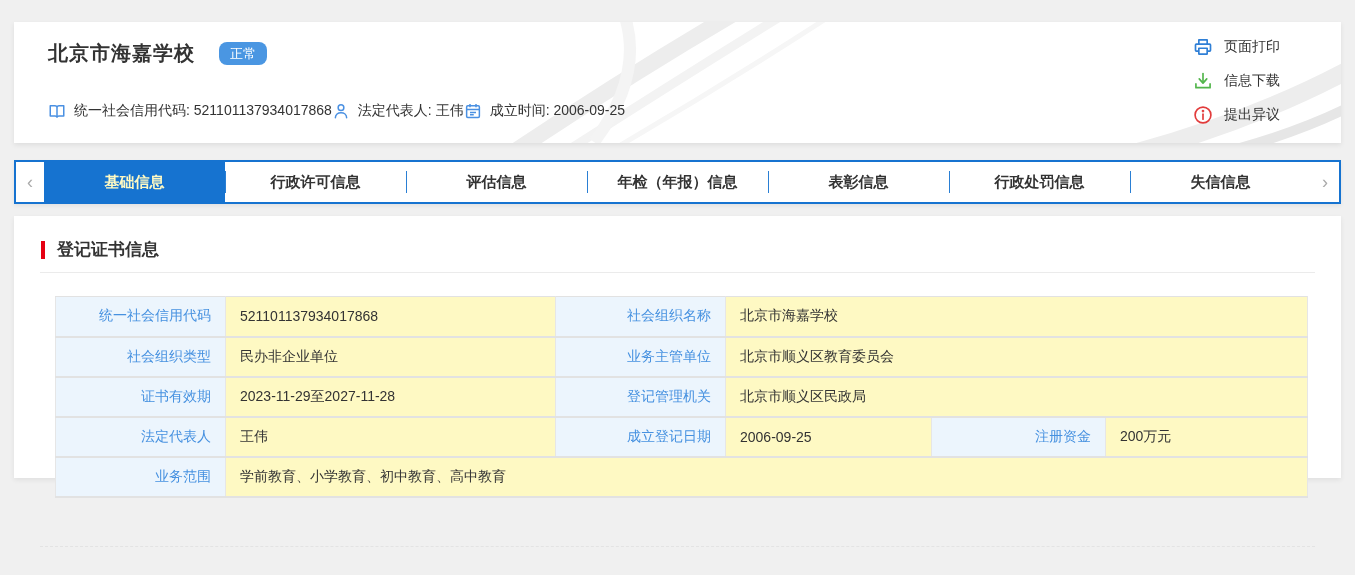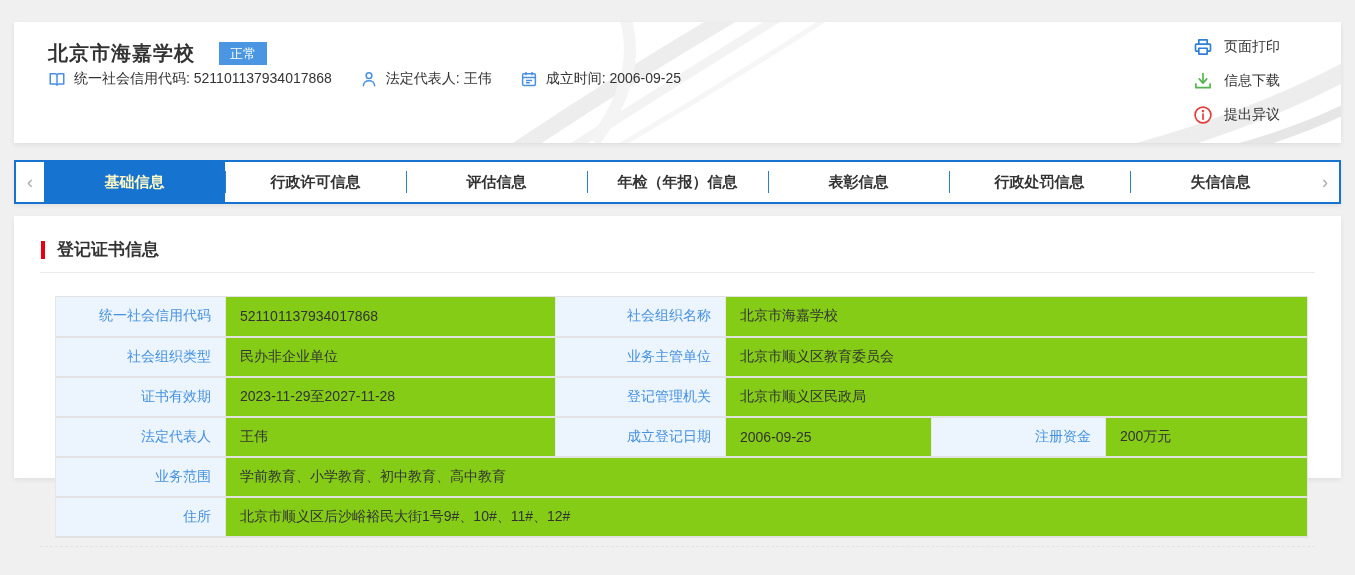--- a/index.html
+++ b/index.html
@@ -15,23 +15,23 @@
   .header-card {
     position:absolute; left:14px; top:22px; width:1327px; height:121px;
     background:#fff; box-shadow:0 2px 5px rgba(0,0,0,.08);
     overflow:hidden;
   }
   .swoosh { position:absolute; left:0; top:0; pointer-events:none; }
   .title-row { position:absolute; left:34px; top:18px; display:flex; align-items:center; }
   .org-title { font-size:20px; font-weight:bold; color:#333; letter-spacing:1px; }
   .status-badge {
     margin-left:24px; background:#4a96e2; color:#fff; font-size:13px;
-    padding:3px 11px; border-radius:0; line-height:17px;
-  }
-  .info-row { position:absolute; left:34px; top:48px; display:flex; align-items:center; gap:28px; }
+    padding:3px 11px; border-radius:8px; line-height:17px;
+  }
+  .info-row { position:absolute; left:34px; top:80px; display:flex; align-items:center; }
   .info-item { display:flex; align-items:center; font-size:14px; color:#333; }
   .info-item .ico { margin-right:8px; display:inline-flex; }
   .actions { position:absolute; left:1179px; top:14px;text-align:right; }
   .action-item { display:flex; align-items:center; height:22px; margin-bottom:12px; cursor:pointer; font-size:14px; color:#333; }
   .action-item .ico { margin-right:11px; display:inline-flex; }
   
   .tab-bar {
     position:absolute; left:14px; top:160px; width:1327px; height:44px;
     background:#fff; border:2px solid #1673d0; display:flex; align-items:stretch;
     box-shadow:0 2px 4px rgba(0,0,0,.06);
@@ -58,21 +58,21 @@
   .red-bar { width:4px; height:18px; background:#e60012; margin-right:12px; }
   .section-title { font-size:17px; font-weight:bold; color:#333; }
   .section-divider { position:absolute; left:26px; right:26px; top:56px; border-top:1px solid #ebebeb; }
   .reg-table {
     position:absolute; left:41px; top:80px; width:1252px;
     border-collapse:collapse; font-size:14px; table-layout:fixed;
   }
   .reg-table td { height:40px; border:1px solid #e6e6e6; border-bottom:2px solid #e2e2e2; padding:0 14px; }
   .reg-table tr:first-child td { border-top:1px solid #e2e2e2; }
   td.lbl { background:#ecf5fd; color:#4691e0; text-align:right; }
-  td.val { background:#84cc16; color:#333; text-align:left; }
+  td.val { background:#fef9c3; color:#333; text-align:left; }
   .dashed-divider { position:absolute; left:26px; right:26px; top:330px; border-top:1px dashed #e3e3e3; }
   svg { display:block; }
 </style>
 </head>
 <body>
 
 <div class="header-card">
   <svg class="swoosh" width="1327" height="121" viewBox="0 0 1327 121">
     <path d="M470,150 Q610,55 740,-20" stroke="#ededed" stroke-width="16" fill="none"></path>
     <path d="M520,150 Q660,60 790,-20" stroke="#f3f3f3" stroke-width="9" fill="none"></path>
@@ -207,21 +207,17 @@
       <td class="val">王伟</td>
       <td class="lbl">成立登记日期</td>
       <td class="val">2006-09-25</td>
       <td class="lbl">注册资金</td>
       <td class="val">200万元</td>
     </tr>
     <tr>
       <td class="lbl">业务范围</td>
       <td class="val" colspan="5">学前教育、小学教育、初中教育、高中教育</td>
     </tr>
-    <tr>
-      <td class="lbl">住所</td>
-      <td class="val" colspan="5">北京市顺义区后沙峪裕民大街1号9#、10#、11#、12#</td>
-    </tr>
   </tbody>
     </table>
 
   <div class="dashed-divider"></div>
 </div>
 
 </body></html>

